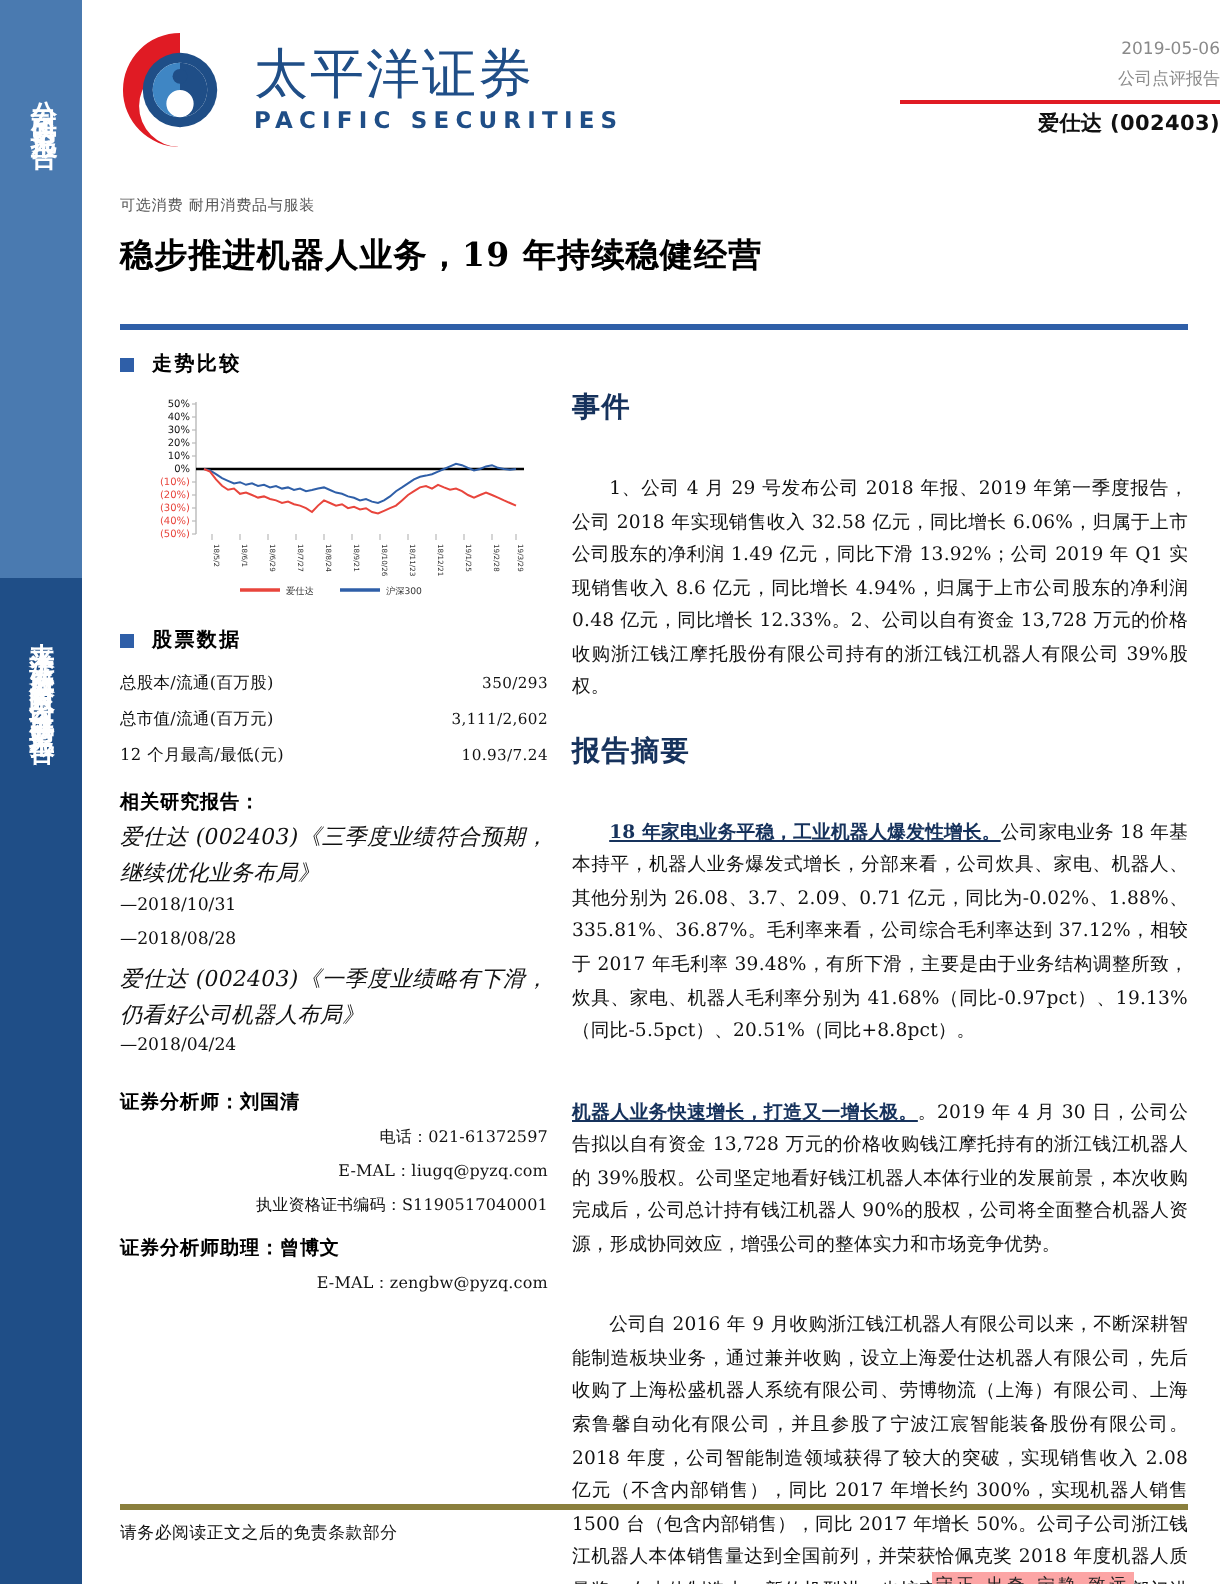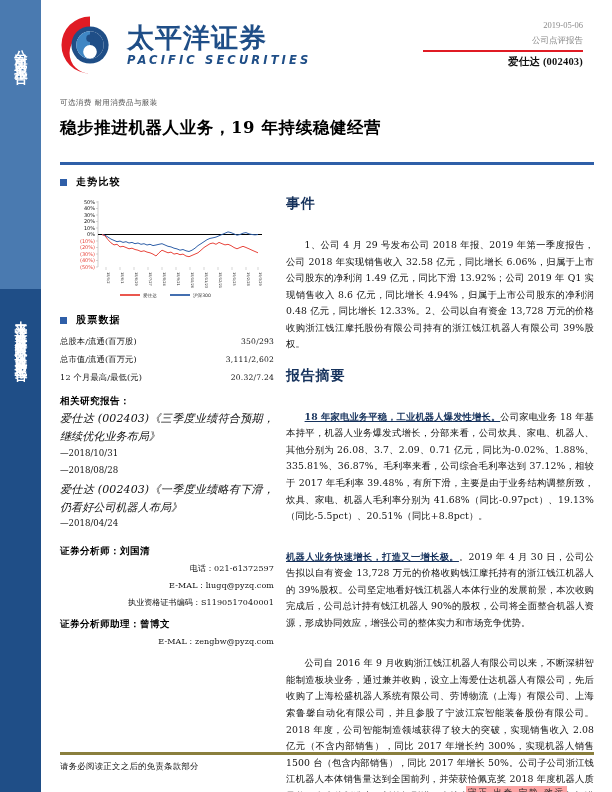--- a/index.html
+++ b/index.html
@@ -58,33 +58,32 @@
     width: 571px; height: 175px;
   }
   .logo-block {
     position: absolute; left: 18px; top: 14px;
     display: flex; align-items: center;
   }
   .logo-mark { width: 62px; height: 62px; flex: 0 0 62px; }
   .logo-words { margin-left: 6px; }
   .logo-cn {
     font-family: "DejaVu Sans", "Liberation Sans", sans-serif;
-    font-size: 27px; font-weight: bold;
+    font-size: 27px; font-weight: normal;
     color: #1f4e87; letter-spacing: 1px; line-height: 1.08;
   }
   .logo-en {
     font-family: "DejaVu Sans", "Liberation Sans", sans-serif;
     font-size: 11.5px; font-weight: bold;
     color: #1f4e87; letter-spacing: 3.1px;
     margin-top: 1px;
-    font-style: italic;
   }
   .hdr-right {
-    position: absolute; right: 29px; top: 18px;
-    width: 160px; text-align: right; font-family: Liberation Serif, serif;
+    position: absolute; right: 2px; top: 18px;
+    width: 160px; text-align: right;
   }
   .hdr-date { font-size: 8.5px; color: #8a8a8a; line-height: 1.75; }
   .hdr-type { font-size: 8.5px; color: #8a8a8a; line-height: 1.75; }
   .hdr-rating {
     font-size: 11.5px; color: #2f5fa8; line-height: 1.7;
     letter-spacing: 0.5px;
   }
   .hdr-redline {
     height: 2.2px; background: #e01b24;
     margin: 2px 0 3px 0; width: 160px;
@@ -365,21 +364,21 @@
             <tr>
           <td>总股本/流通(百万股)</td>
           <td class="val">350/293</td>
         </tr>
         <tr>
           <td>总市值/流通(百万元)</td>
           <td class="val">3,111/2,602</td>
         </tr>
         <tr>
           <td>12 个月最高/最低(元)</td>
-          <td class="val">20.32/7.24</td>
+          <td class="val">10.93/7.24</td>
         </tr>
       </tbody>
         </table>
 
       <div class="rel-head">相关研究报告：</div>
 
       <div class="rel-item">爱仕达 (002403)《三季度业绩符合预期，继续优化业务布局》</div>
       <div class="rel-date">—2018/10/31</div>
       <div class="rel-date">—2018/08/28</div>
       <div class="rel-item">爱仕达 (002403)《一季度业绩略有下滑，仍看好公司机器人布局》</div>

